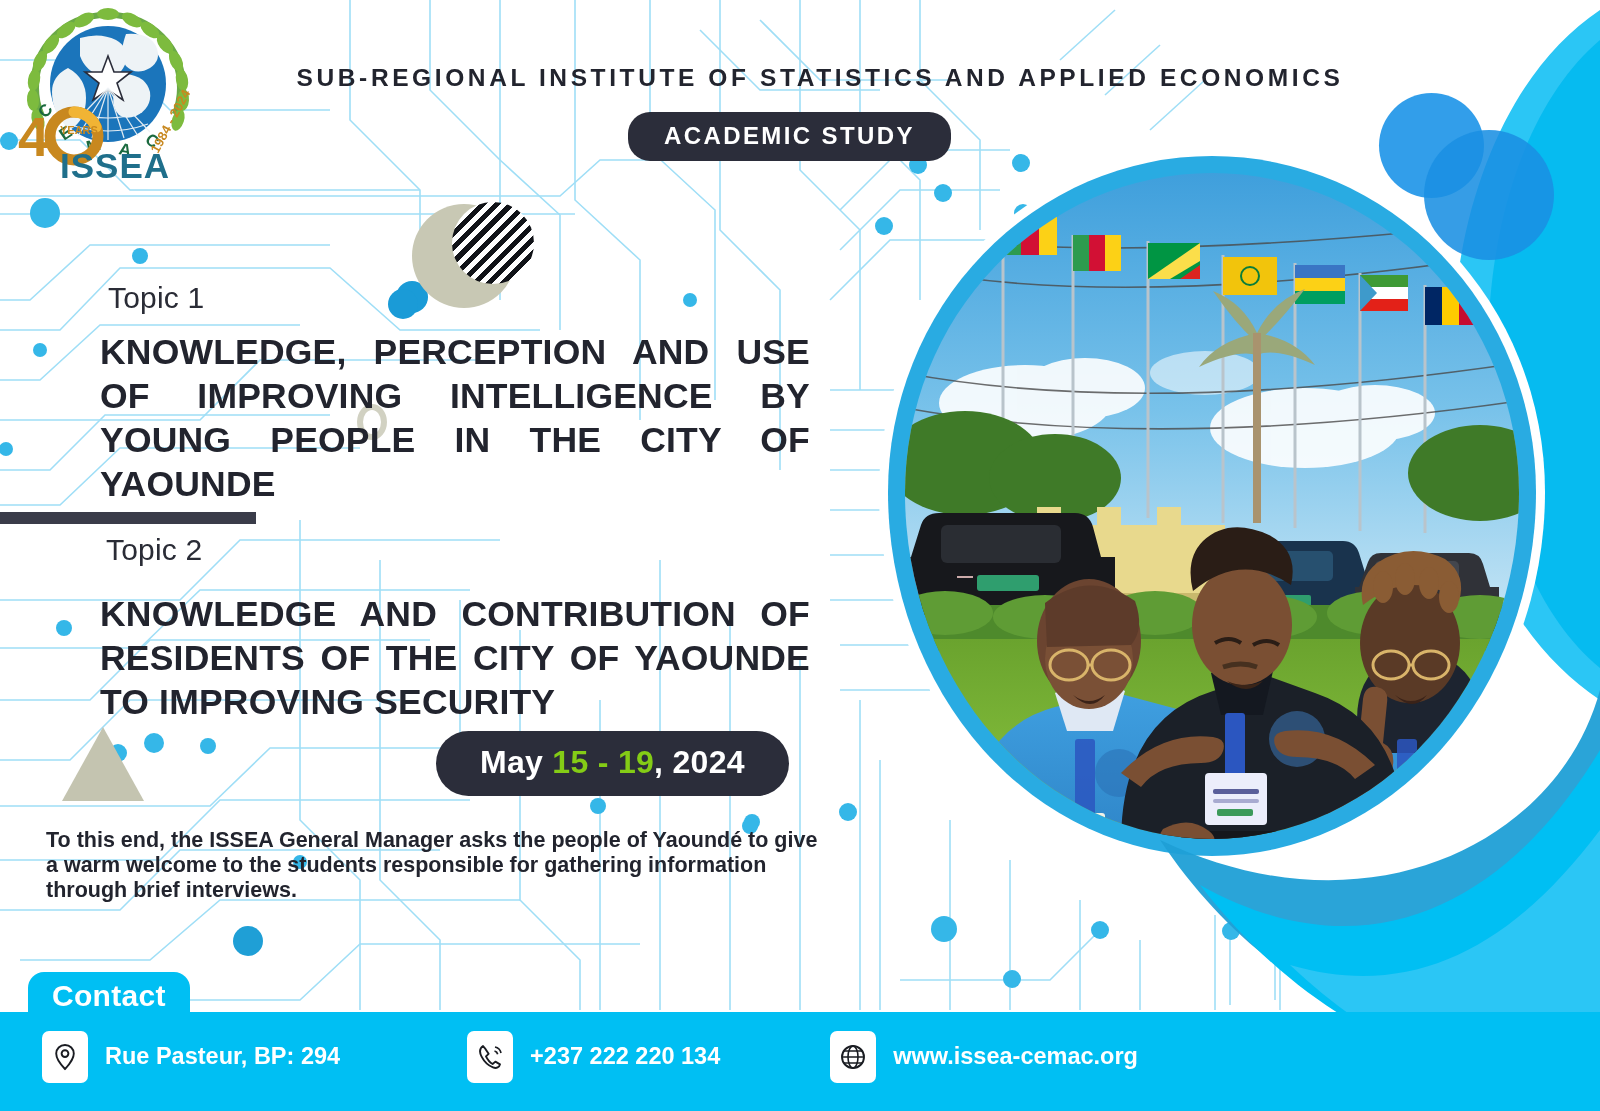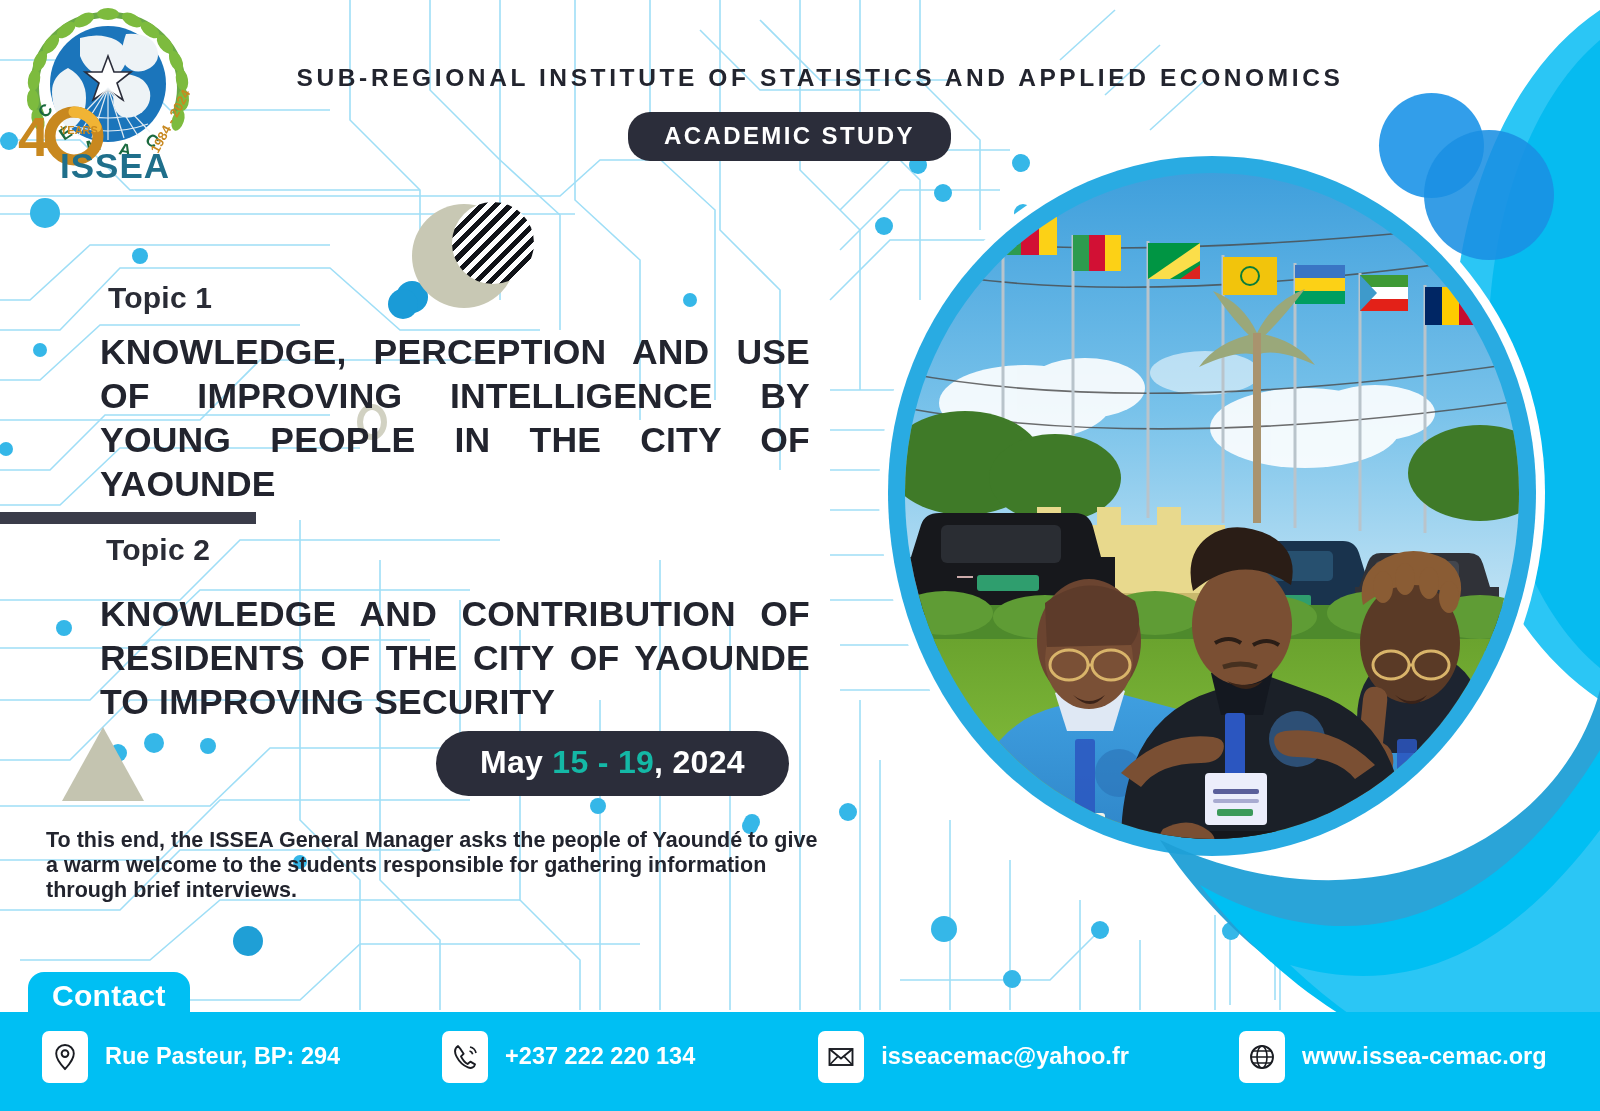--- a/index.html
+++ b/index.html
@@ -62,21 +62,21 @@
       border-radius:50%; background:#1a9bd7; z-index:3; }
   #dec-triangle { position:absolute; left:62px; top:727px; z-index:2;
       width:0; height:0; border-left:41px solid transparent; border-right:41px solid transparent;
       border-bottom:74px solid #c4c4b0; }
   #dec-ghost-o { position:absolute; left:357px; top:404px; z-index:2;
       width:30px; height:36px; border:6px solid #c9c9b7; border-radius:50%; opacity:.85; }
 
   
   .topic-label {
     position:absolute; z-index:6; font-size:30px; color:#2a2c36; letter-spacing:.2px;
-    font-weight:700; font-family:"Liberation Sans", sans-serif;
+    font-weight:400; font-family:"Liberation Sans", sans-serif;
   }
   #topic1-label { left:108px; top:281px; }
   #topic2-label { left:106px; top:533px; }
 
   .topic-title {
     position:absolute; z-index:6; color:#22242e;
     font-size:35.5px; font-weight:800; line-height:44px;
     letter-spacing:.2px; text-align:justify; text-align-last:left;
     font-family:"Liberation Sans", sans-serif;
   }
@@ -84,21 +84,21 @@
   #topic2-title { left:100px; top:572px; width:710px;margin-top:20px; }
 
   #divider-bar { position:absolute; left:0; top:512px; width:256px; height:12px;
       background:#3a3c49; z-index:6; }
 
   #date-badge {
     position:absolute; left:436px; top:731px; z-index:6;
     background:#2b2d3a; border-radius:34px; padding:13px 44px 15px;
     font-size:32px; font-weight:700; color:#ffffff; letter-spacing:.3px;
   }
-  #date-badge .hl { color:#14b8a6; }
+  #date-badge .hl { color:#84cc16; }
 
   #body-note {
     position:absolute; left:46px; top:828px; width:775px; z-index:6;
     font-size:21.5px; line-height:25px; font-weight:700; color:#22242e;
   }
 
   
   #footer-bar { position:absolute; left:0; top:1012px; width:1600px; height:99px;
       background:#00bff3; z-index:7; }
   #contact-tab {
@@ -111,21 +111,21 @@
     position:absolute; left:0; top:1012px; width:1600px; height:89px; z-index:9;
     display:flex; align-items:center;
   }
   .contact-item { display:flex; align-items:center; }
   .ci-icon {
     width:46px; height:52px; background:#ffffff; border-radius:7px;
     display:flex; align-items:center; justify-content:center; flex:0 0 auto;
   }
   .ci-text { color:#ffffff; font-size:23.5px; font-weight:700; margin-left:17px; white-space:nowrap; }
   #ci-address { margin-left:42px; }
-  #ci-phone   { margin-left:74px;padding-left:28px; }
+  #ci-phone   { margin-left:99px;padding-left:28px; }
   #ci-email   { margin-left:123px; }
   #ci-web     { margin-left:110px; }
 </style>
 </head>
 <body>
 
 <svg id="circuit-bg" viewBox="0 0 1600 1111" preserveAspectRatio="none" aria-hidden="true">
   <g stroke="#8fd9f5" stroke-width="1.6" fill="none" opacity=".85">
     <path d="M-10 60 H120 L170 110 H330"></path>
     <path d="M-10 140 H80 L130 190 H420"></path>
@@ -570,30 +570,20 @@
     <span class="ci-icon">
       <svg width="26" height="28" viewBox="0 0 26 28" aria-hidden="true">
         <path d="M6 3 C3 5 2.2 9 4.6 13.6 C7 18.2 11.4 22.6 16 24.4 C19.6 25.8 22.4 24.2 23 21.4 L18.4 18.6 L15.6 21 C13 19.6 10.4 16.4 9 13.4 L11.6 10.8 L8.6 6.2 Z" fill="none" stroke="#1a1c22" stroke-width="1.9" stroke-linejoin="round"></path>
         <path d="M18 4 q5 1 6 6" fill="none" stroke="#1a1c22" stroke-width="1.7"></path>
         <path d="M17.5 8 q2.6 .6 3.2 3.2" fill="none" stroke="#1a1c22" stroke-width="1.7"></path>
       </svg>
     </span>
     <span class="ci-text">+237 222 220 134</span>
   </div>
 
-  <div class="contact-item" id="ci-email">
-    <span class="ci-icon">
-      <svg width="28" height="24" viewBox="0 0 28 24" aria-hidden="true">
-        <rect x="2.5" y="4" width="23" height="16" fill="none" stroke="#1a1c22" stroke-width="1.9"></rect>
-        <path d="M2.5 4 L14 13.6 L25.5 4" fill="none" stroke="#1a1c22" stroke-width="1.9"></path>
-        <path d="M2.5 20 L10.6 11.6 M25.5 20 L17.4 11.6" fill="none" stroke="#1a1c22" stroke-width="1.6"></path>
-      </svg>
-    </span>
-    <span class="ci-text">isseacemac@yahoo.fr</span>
-  </div>
 
   <div class="contact-item" id="ci-web">
     <span class="ci-icon">
       <svg width="26" height="26" viewBox="0 0 26 26" aria-hidden="true">
         <circle cx="13" cy="13" r="11" fill="none" stroke="#1a1c22" stroke-width="1.9"></circle>
         <ellipse cx="13" cy="13" rx="5" ry="11" fill="none" stroke="#1a1c22" stroke-width="1.6"></ellipse>
         <path d="M2 13 H24 M4 7 H22 M4 19 H22" fill="none" stroke="#1a1c22" stroke-width="1.6"></path>
       </svg>
     </span>
     <span class="ci-text">www.issea-cemac.org</span>

